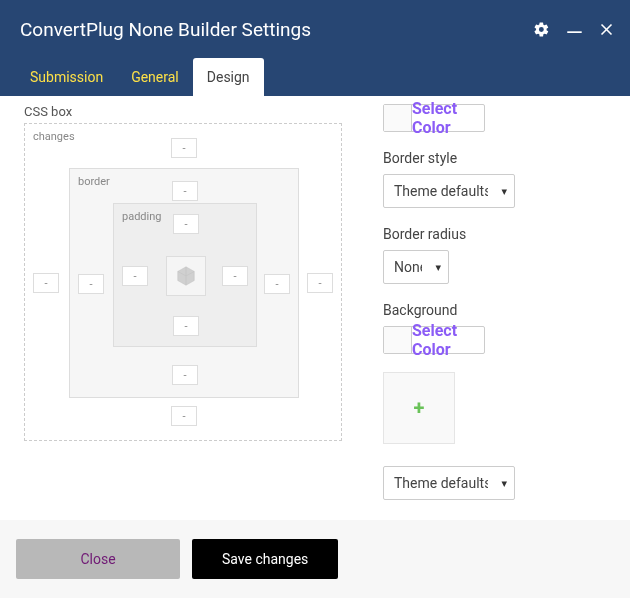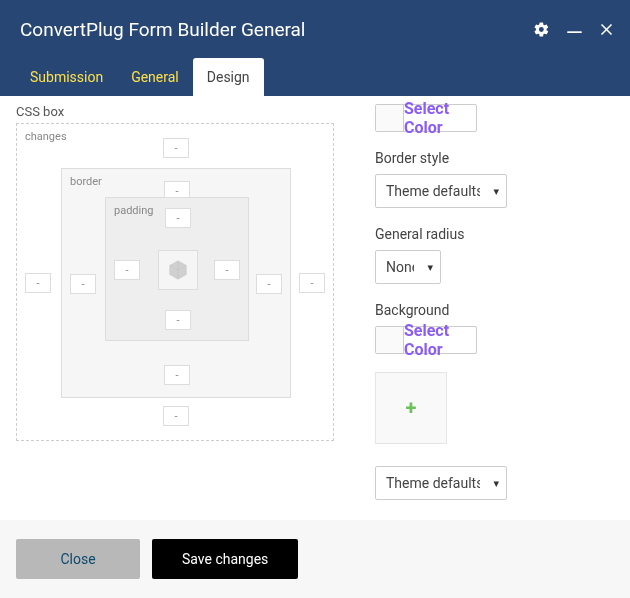--- a/index.html
+++ b/index.html
@@ -10,30 +10,30 @@
 .header-icons { display: flex; align-items: center; gap: 16px; }
 .header-icon { color: #fff; cursor: pointer; display: flex; align-items: center; justify-content: center; }
 .gear svg { width: 17px; height: 17px; }
 .minimize { font-size: 22px; line-height: 8px; position: relative; top: 4px; }
 .close-x svg { width: 15px; height: 15px; }
 
 .tabs-wrap { height: 38px; background: #274673; display: flex; padding-left: 16px; }
 .tab { padding: 0 14px; display: flex; align-items: center; color: #fde047; font-size: 14px; cursor: pointer; border-top-left-radius: 3px; border-top-right-radius: 3px; }
 .tab.active { background: #fff; color: #444; }
 
-.body { display: flex; padding: 8px 16px 0 16px; height: 424px; justify-content: flex-end; }
+.body { display: flex; padding: 8px 16px 0 24px; height: 424px; justify-content: flex-end; }
 .left { width: 335px; }
 .right { flex: 1; padding-left: 24px; }
 
 .css-label { font-size: 13px; color: #555; margin-bottom: 4px; }
 
 .margin-box { border: 1px dashed #ccc; width: 318px; height: 318px; position: relative; }
 .lbl { position: absolute; font-size: 11px; color: #888; top: 6px; left: 8px; }
 .border-box { border: 1px solid #ddd; background: #f6f6f6; width: 230px; height: 230px; position: absolute; left: 44px; top: 44px; }
-.padding-box { border: 1px solid #ddd; background: #eee; width: 144px; height: 144px; position: absolute; left: 43px; top: 28px; }
+.padding-box { border: 1px solid #ddd; background: #eee; width: 144px; height: 144px; position: absolute; left: 43px; top: 34px; }
 .center-block { width: 40px; height: 40px; background: #f5f5f5; border: 1px solid #ddd; position: absolute; left: 52px; top: 52px; display: flex; align-items: center; justify-content: center; }
 .center-block svg { width: 22px; height: 22px; fill: #c8c8c8; }
 
 .dim { width: 26px; height: 20px; border: 1px solid #ddd; background: #fff; font-size: 11px; color: #888; display: flex; align-items: center; justify-content: center; position: absolute; cursor: text; }
 
 .field { margin-bottom: 18px; }
 .field-label { font-size: 14px; color: #444; margin-bottom: 8px; }
 .color-btn { display: flex; border: 1px solid #ccc; height: 28px; width: 102px; border-radius: 2px; cursor: pointer; }
 .swatch { width: 28px; border-right: 1px solid #ccc; background: #fafafa; }
 .color-txt { flex: 1; display: flex; align-items: center; justify-content: center; font-size: 16px; color: #8b5cf6; font-weight: bold; }
@@ -41,28 +41,28 @@
 .select-wrap { position: relative; display: inline-block; border-radius: 6px; }
 .select-wrap::after { content: "▾"; position: absolute; right: 8px; top: 50%; transform: translateY(-50%); font-size: 11px; color: #333; pointer-events: none; }
 .sel-wide { width: 132px; }
 .sel-narrow { width: 66px; }
 
 .add-box { width: 72px; height: 72px; border: 1px solid #e5e5e5; background: #f9f9f9; display: flex; align-items: center; justify-content: center; cursor: pointer; margin-bottom: 22px; }
 .add-box span { color: #6ac259; font-size: 20px; font-weight: bold; }
 
 .footer { height: 78px; background: #f7f7f7; display: flex; align-items: center; padding-left: 16px; gap: 12px; }
 .btn { height: 40px; padding: 0 30px; border: none; border-radius: 2px; font-size: 14px; cursor: pointer; }
-.btn-close { background: #b8b8b8; color: #0c4a6e; width: 124px; }
+.btn-close { background: #b8b8b8; color: #701a75; width: 164px; }
 .btn-save { background: #000000; color: #fff; }
 </style>
 </head>
 <body>
 
 <div class="header">
-  <div class="header-title">ConvertPlug Form Builder General</div>
+  <div class="header-title">ConvertPlug None Builder Settings</div>
   <div class="header-icons">
     <div class="header-icon gear">
       <svg viewBox="0 0 24 24" fill="#fff">
           <path d="M19.14,12.94a7,7,0,0,0,.05-.94,7,7,0,0,0-.05-.94l2.11-1.65a.5.5,0,0,0,.12-.64l-2-3.46a.5.5,0,0,0-.61-.22l-2.49,1a7,7,0,0,0-1.63-.94l-.38-2.65A.5.5,0,0,0,13.77,2H9.77a.5.5,0,0,0-.49.42L8.9,5.07a7,7,0,0,0-1.63.94l-2.49-1a.5.5,0,0,0-.61.22l-2,3.46a.5.5,0,0,0,.12.64L4.4,11a7,7,0,0,0-.05.94,7,7,0,0,0,.05.94L2.29,14.53a.5.5,0,0,0-.12.64l2,3.46a.5.5,0,0,0,.61.22l2.49-1a7,7,0,0,0,1.63.94l.38,2.65a.5.5,0,0,0,.49.42h4a.5.5,0,0,0,.49-.42l.38-2.65a7,7,0,0,0,1.63-.94l2.49,1a.5.5,0,0,0,.61-.22l2-3.46a.5.5,0,0,0-.12-.64ZM11.77,15.5A3.5,3.5,0,1,1,15.27,12,3.5,3.5,0,0,1,11.77,15.5Z"></path>
         </svg>
     </div>
     <div class="header-icon minimize">—</div>
     <div class="header-icon close-x">
       <svg viewBox="0 0 24 24" stroke="#fff" stroke-width="2.5">
           <line x1="4" y1="4" x2="20" y2="20"></line>
@@ -116,21 +116,21 @@
       <div class="color-btn">
         <div class="swatch"></div>
         <div class="color-txt">Select Color</div>
       </div>
     </div>
     <div class="field">
       <div class="field-label">Border style</div>
       <div class="select-wrap"><select class="select sel-wide"><option>Theme defaults</option></select></div>
     </div>
     <div class="field">
-      <div class="field-label">General radius</div>
+      <div class="field-label">Border radius</div>
       <div class="select-wrap"><select class="select sel-narrow"><option>None</option></select></div>
     </div>
     <div class="field">
       <div class="field-label">Background</div>
       <div class="color-btn">
         <div class="swatch"></div>
         <div class="color-txt">Select Color</div>
       </div>
     </div>
     <div class="add-box">

